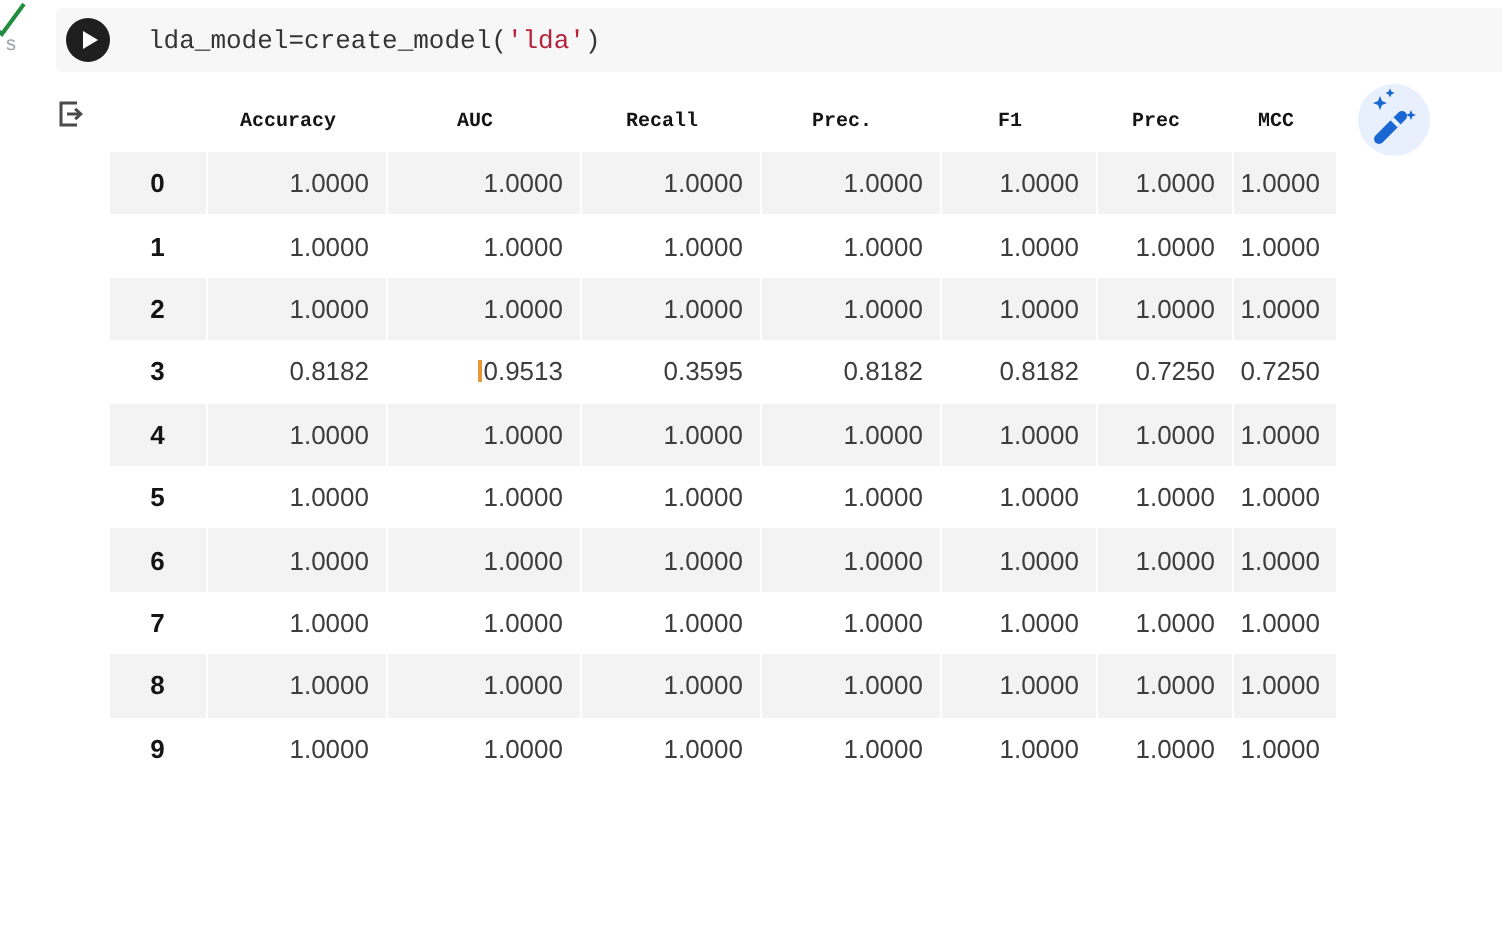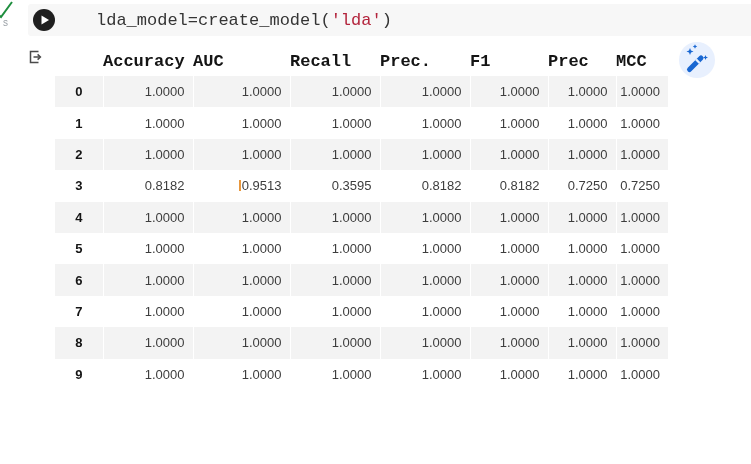--- a/index.html
+++ b/index.html
@@ -24,34 +24,34 @@
     position:absolute;left:28px;top:4px;right:0;height:32px;
     background:var(--code-bg);border-radius:3px 0 0 3px;
     display:flex;align-items:center;
   }
   .play-btn{
     width:22px;height:22px;border-radius:50%;background:var(--play-bg);
     margin-left:5px;border:none;padding:0;display:flex;align-items:center;
     justify-content:center;cursor:pointer;flex:0 0 auto;
   }
   .code-line{
-    margin-left:41px;font-family:"Liberation Mono","DejaVu Sans Mono",monospace;
-    font-size:17px;color:var(--code-text);white-space:pre;cursor:text;
+    margin-left:19px;font-family:"Liberation Mono","DejaVu Sans Mono",monospace;
+    font-size:13px;color:var(--code-text);white-space:pre;cursor:text;
   }
   .code-line .str{color:var(--code-string)}
   .check-icon{position:absolute;left:-4px;top:1px}
   .exec-s{position:absolute;left:3px;top:17px;font-size:10px;color:#9aa0a6}
   .out-icon{position:absolute;left:27px;top:48px}
   table{
     position:absolute;left:55px;top:46px;width:613px;
     border-collapse:collapse;table-layout:fixed;
   }
   thead th{
     height:30px;font-family:"Liberation Mono","DejaVu Sans Mono",monospace;
-    font-weight:700;font-size:17px;text-align:left;padding:0 8px 0 0;
+    font-weight:700;font-size:10px;text-align:center;padding:0 8px 0 0;
     color:var(--header-text);vertical-align:middle;margin-top:20px;
   }
   tbody tr:nth-child(odd){background:var(--stripe)}
   tbody td{
     height:31.4px;font-size:13px;text-align:right;padding:0 8px 0 0;
     color:var(--value-text);border-left:1px solid #ffffff;vertical-align:middle;
     white-space:nowrap;
   }
   tbody th{
     font-size:13px;font-weight:700;text-align:center;

